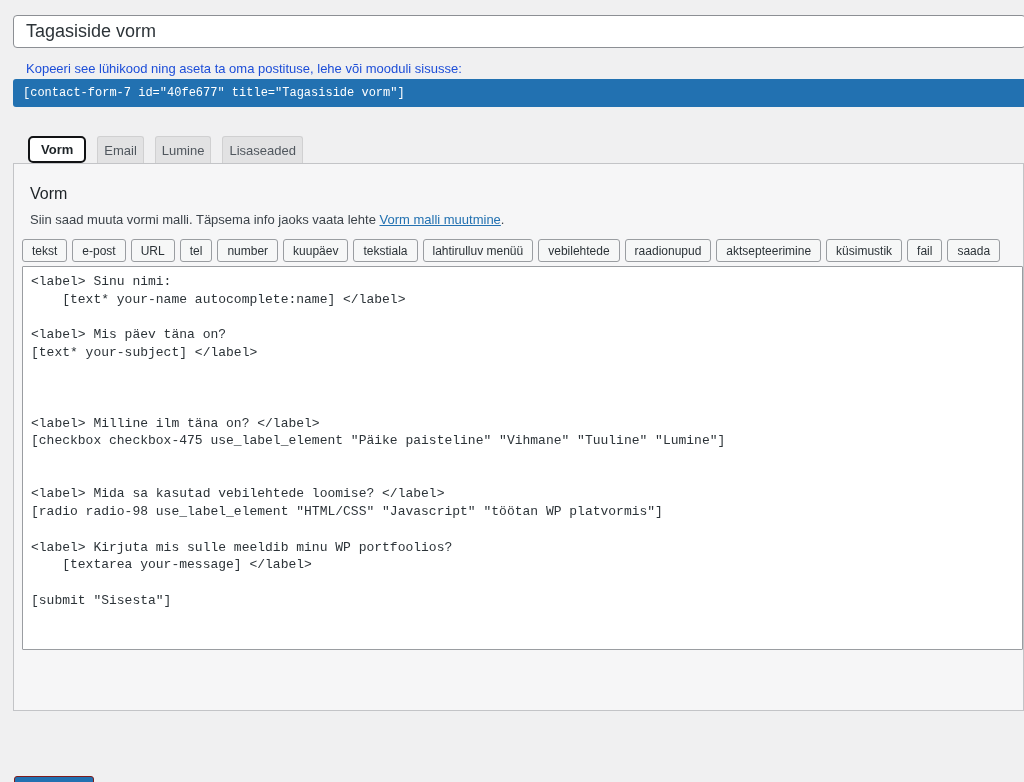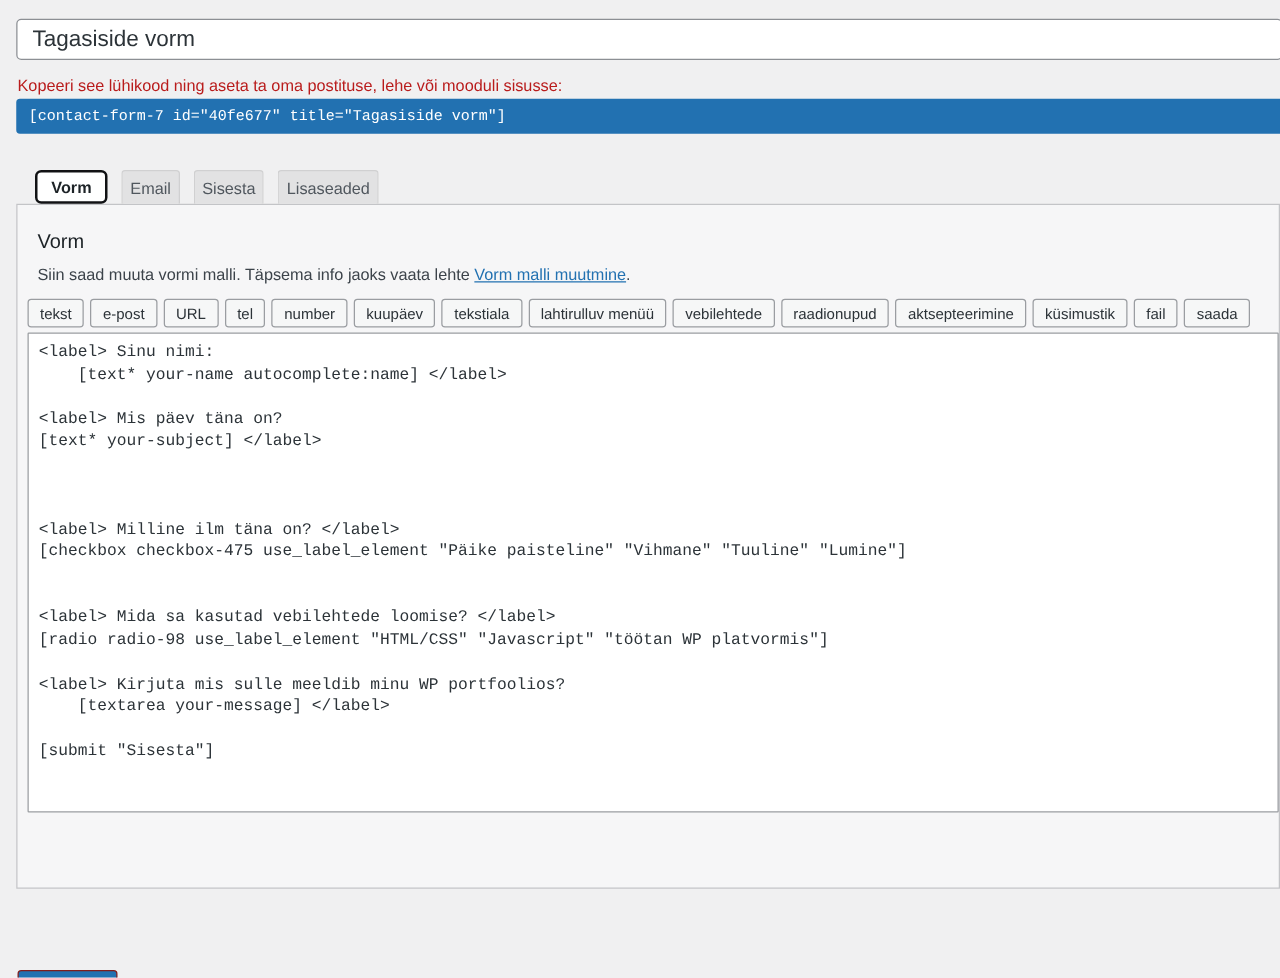--- a/index.html
+++ b/index.html
@@ -23,23 +23,23 @@
     font-family: "Liberation Sans", sans-serif;
     font-size: 18px;
     color: #2c3338;
     padding: 0 12px;
     outline: none;
   }
 
   
   .shortcode-hint {
     position: absolute;
-    left: 14px; top: 61px;
-    font-size: 13px;
-    color: #b91c1c;
+    left: 26px; top: 61px;
+    font-size: 13px;
+    color: #1d4ed8;
   }
   .shortcode-bar {
     position: absolute;
     left: 13px; top: 79px;
     width: 1011px; height: 28px;
     background: #2271b1;
     border-radius: 3px 0 0 3px;
     color: #ffffff;
     font-family: "Liberation Mono", "DejaVu Sans Mono", monospace;
     font-size: 12px;
@@ -167,21 +167,21 @@
 
 <div class="tabs">
 
 <button class="tab active">
       <span>Vorm</span>
     </button>
     <button class="tab">
       <span>Email</span>
     </button>
     <button class="tab">
-      <span>Sisesta</span>
+      <span>Lumine</span>
     </button>
     <button class="tab">
       <span>Lisaseaded</span>
     </button>
   </div>
 
 <div class="panel">
   <h2 class="panel-heading">Vorm</h2>
 
   <p class="panel-desc">

